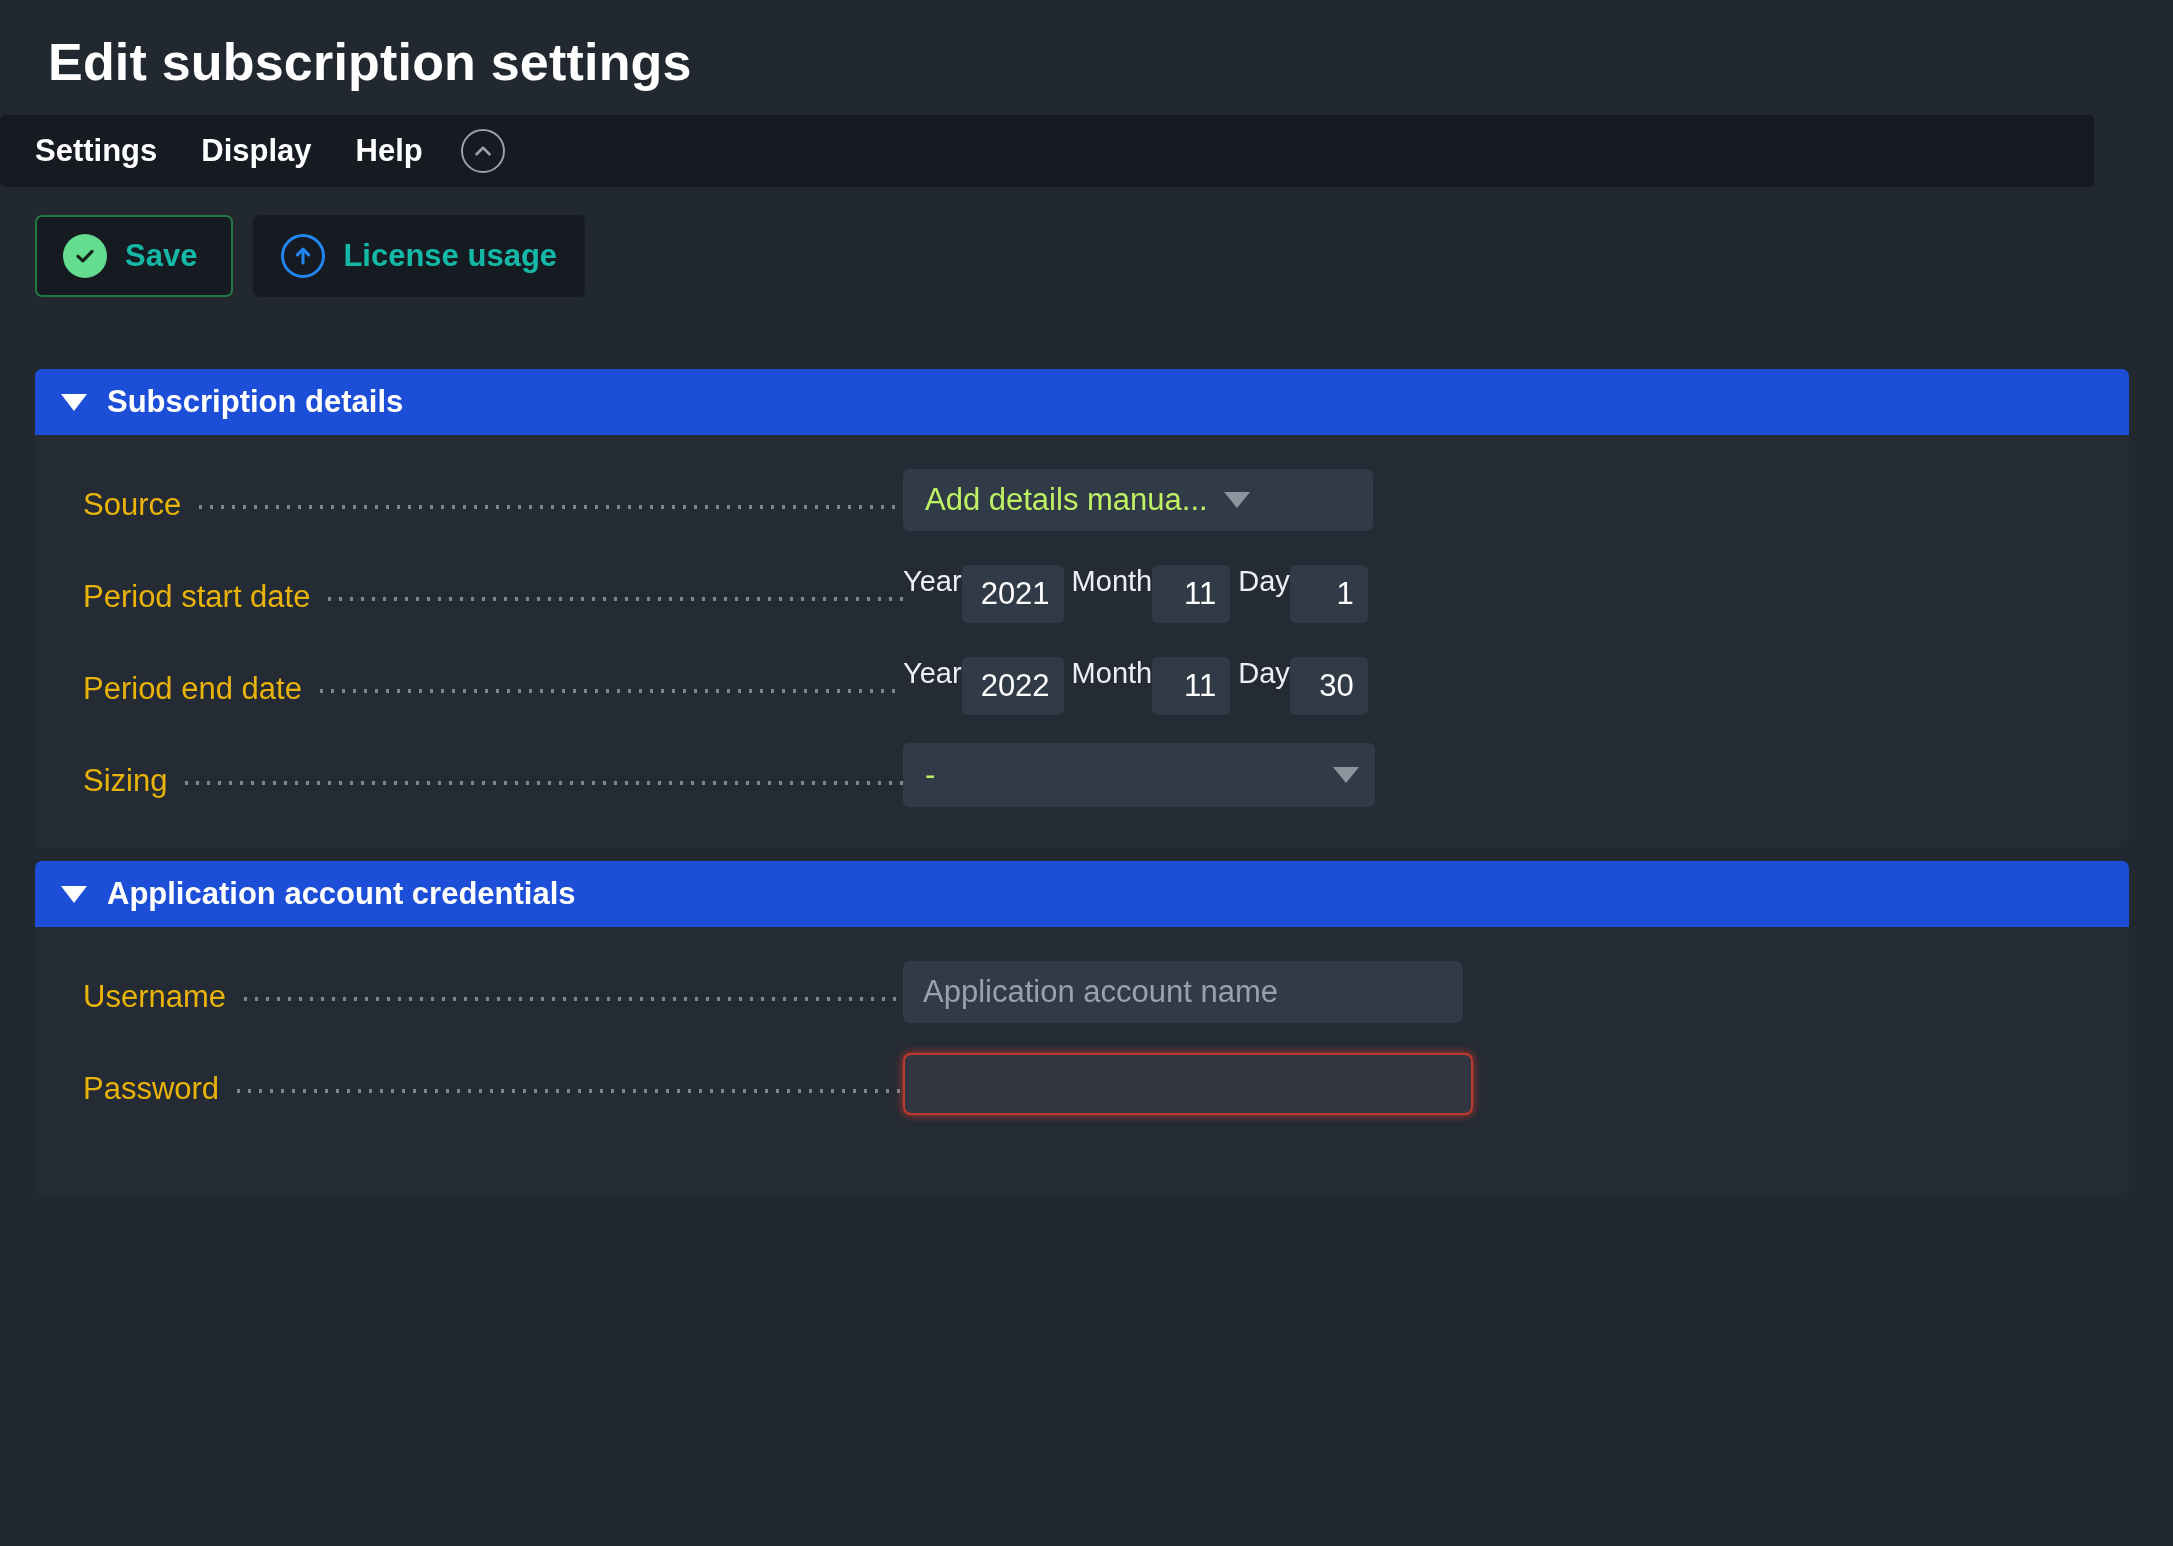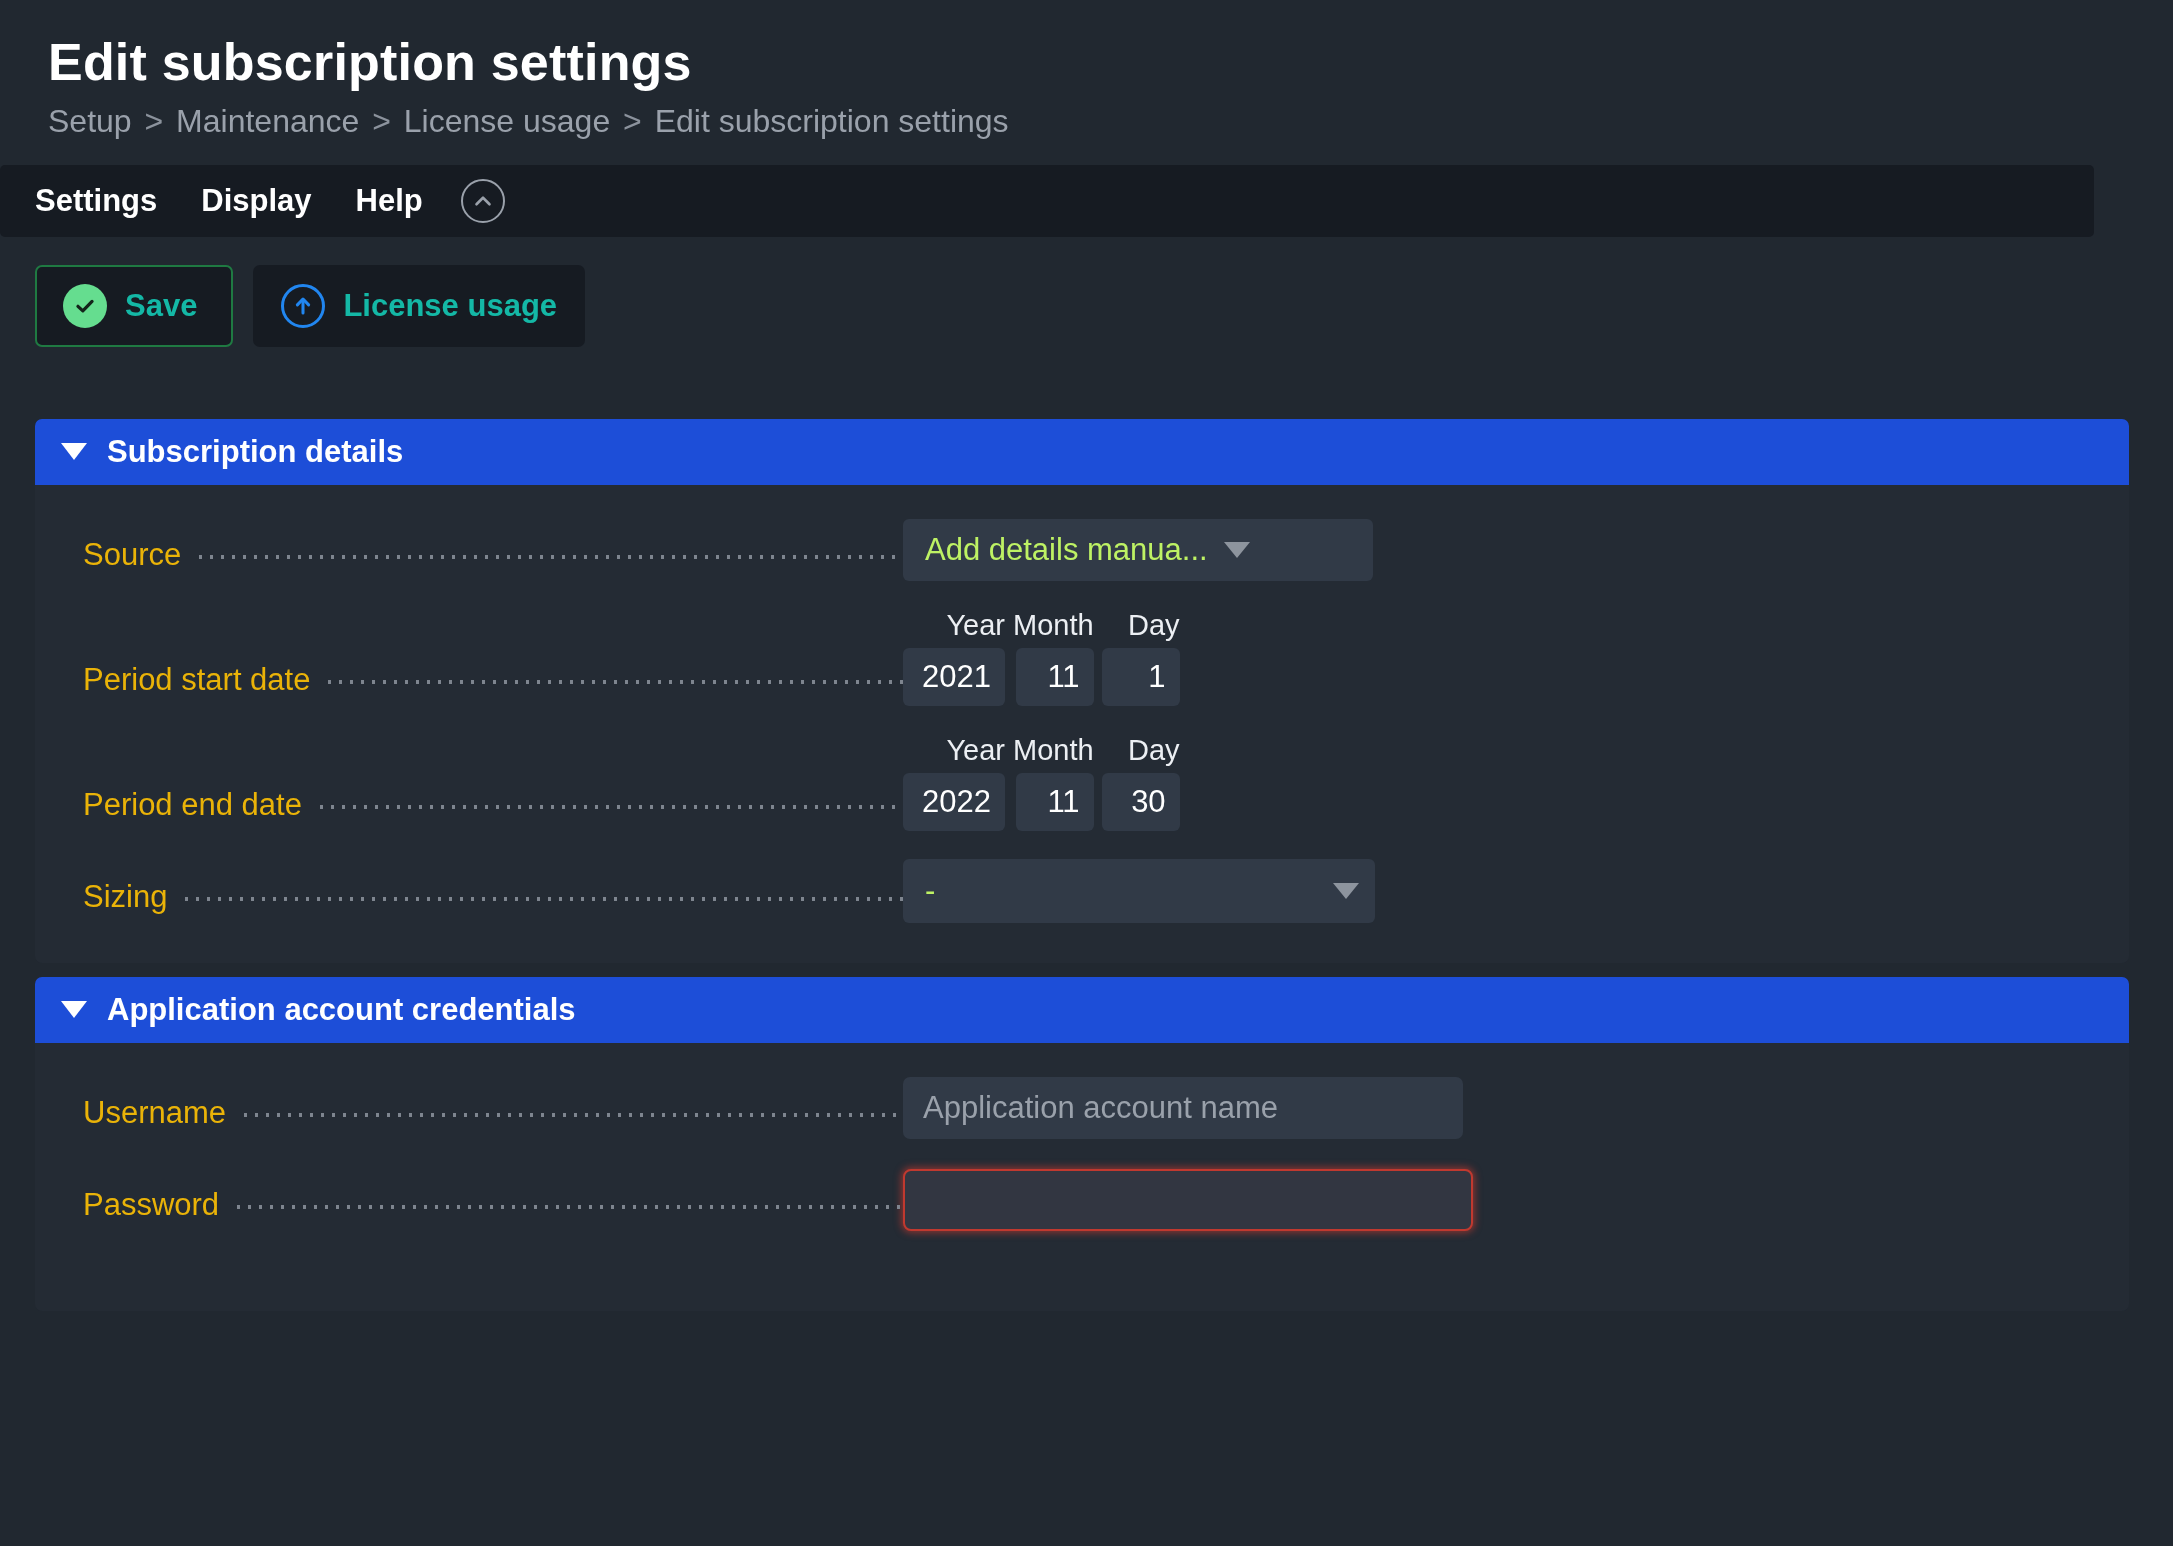--- a/index.html
+++ b/index.html
@@ -208,21 +208,21 @@
     margin-left: 16px;
     flex: 0 0 auto;
   }
   #source-select { width: 470px; }
   #source-select .sel-value { flex: 0 0 auto; }
   #sizing-select { width: 472px; justify-content: space-between; height: 64px; }
   #password-type-select { width: 480px; justify-content: space-between; height: 62px; }
 
   
   .date-group { display: flex; align-items: flex-end; gap: 8px; }
-  .date-part { display: flex; flex-direction: column; align-items: flex-end; }
+  .date-part { display: flex; align-items: flex-start; }
   .date-part-label {
     font-size: 29px;
     color: #eceff3;
     margin-bottom: 6px;
     white-space: nowrap;
   }
   .date-input {
     background: #313a47;
     border-radius: 6px;
     height: 58px;
@@ -264,29 +264,20 @@
 
   .spacer-bottom { height: 40px; }
 </style>
 </head>
 <body>
 
 <div class="page">
 
   <div class="header">
     <div class="page-title">Edit subscription settings</div>
-    <div class="breadcrumb">
-      <span>Setup</span>
-      <span class="crumb-sep">&gt;</span>
-      <span>Maintenance</span>
-      <span class="crumb-sep">&gt;</span>
-      <span>License usage</span>
-      <span class="crumb-sep">&gt;</span>
-      <span class="crumb-current">Edit subscription settings</span>
-    </div>
   </div>
 
   <div class="menubar">
     <div class="menu-item">Settings</div>
     <div class="menu-item">Display</div>
     <div class="menu-item">Help</div>
     <div class="menu-collapse">
       <svg width="26" height="26" viewBox="0 0 24 24" fill="none" aria-hidden="true">
         <path d="M6 15 L12 9 L18 15" stroke="#9aa1ab" stroke-width="2.4" stroke-linecap="round" stroke-linejoin="round"></path>
       </svg>

